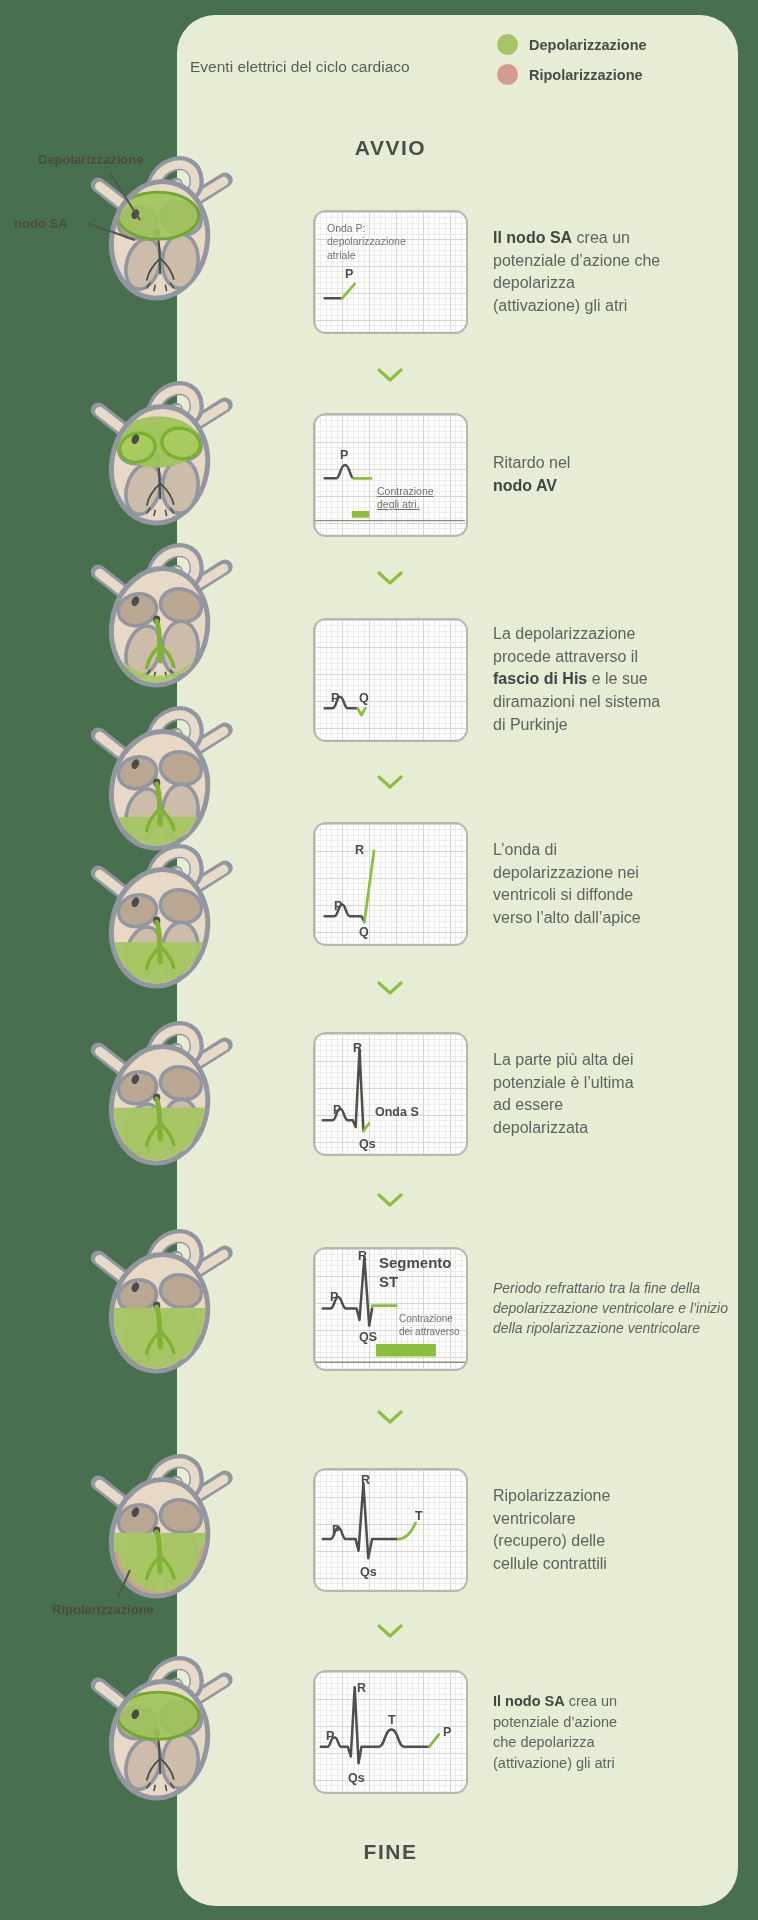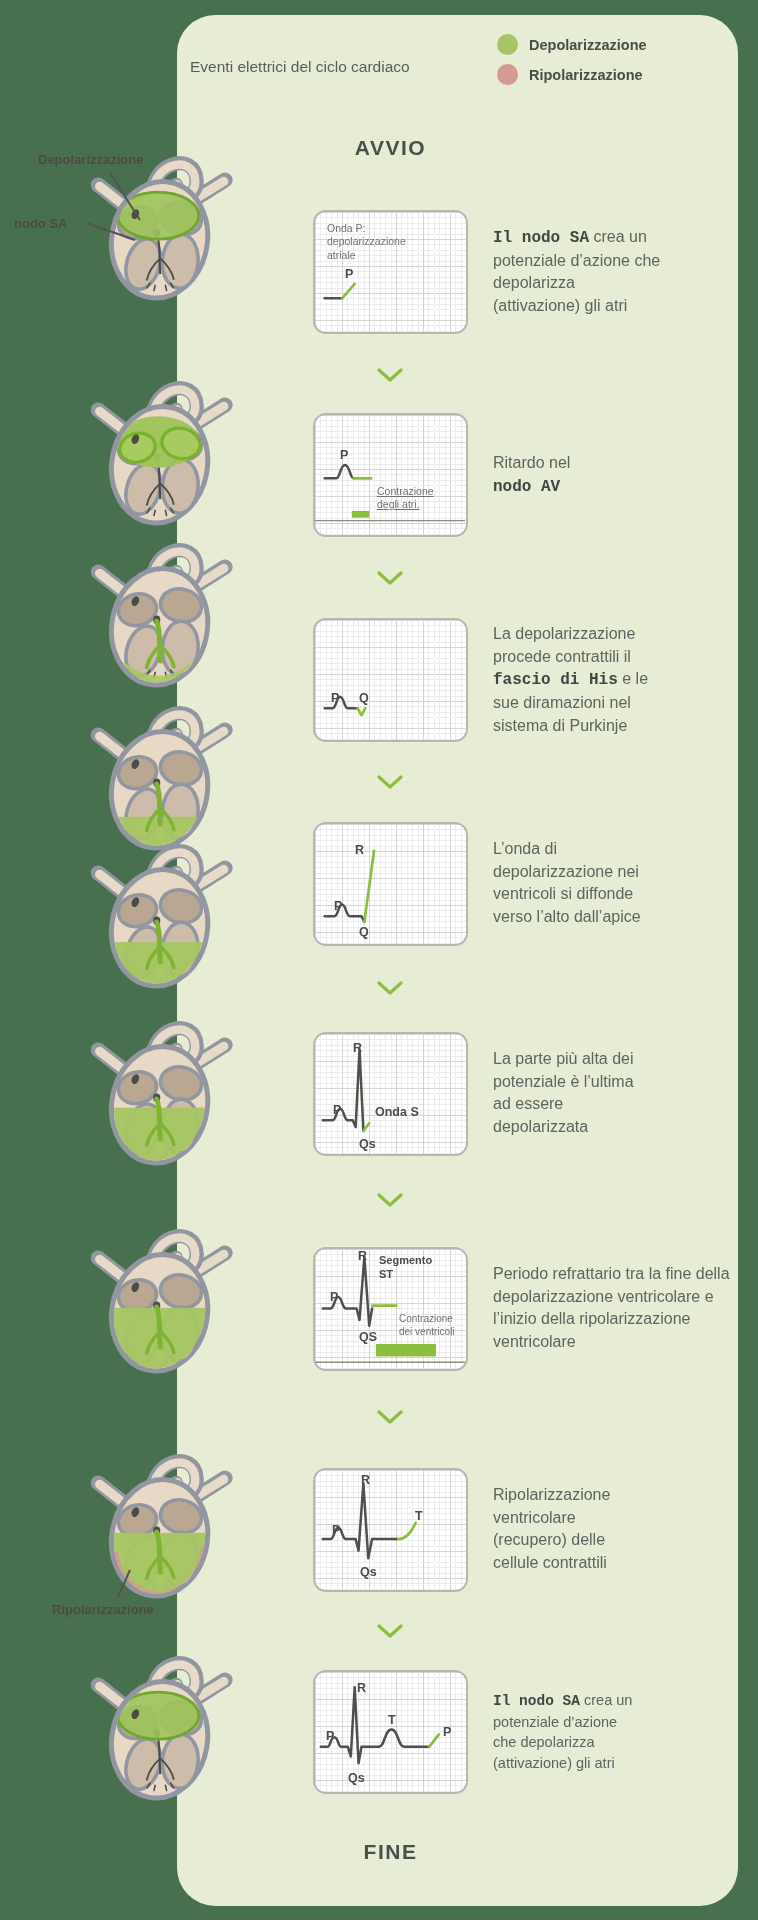--- a/index.html
+++ b/index.html
@@ -26,21 +26,21 @@
       repeating-linear-gradient(to right, #ececea 0 1px, transparent 1px 5.4px),
       repeating-linear-gradient(to bottom, #ececea 0 1px, transparent 1px 5.4px);}
   .ecgbox svg.trace{position:absolute;left:0;top:0;width:150px;height:119px;}
   .tr{stroke:#4f4f4b;stroke-width:2.6;fill:none;stroke-linecap:round;stroke-linejoin:round;}
   .tg{stroke:#8cbe3d;stroke-width:2.8;fill:none;stroke-linecap:round;stroke-linejoin:round;}
   .bar{fill:#8cbe3d;}
   .gl{stroke:#8b8e85;stroke-width:1.4;fill:none;}
   .wl{position:absolute;font-size:12.5px;font-weight:700;color:#494d49;line-height:1.1;}
   .cap{position:absolute;font-size:10.5px;color:#70746d;line-height:1.28;}
   .desc{position:absolute;left:180px;top:50%;transform:translateY(-50%);font-size:16px;line-height:1.42;color:#5d635f;}
-  .desc strong{color:#3f4643;font-family:Liberation Mono, monospace;}
+  .desc strong{color:#3f4643;}
 
   .chev{position:absolute;left:377px;width:26px;height:14px;}
 
   .heart{position:absolute;left:86px;width:150px;height:164px;}
   .ann{position:absolute;font-size:13px;font-weight:600;color:#4c4b43;}
   .leader{position:absolute;}
   .leader line{stroke:#55544e;stroke-width:2;}
 </style>
 </head>
 <body>
@@ -215,21 +215,21 @@
 
   <div class="step" style="top:618px;">
     <div class="ecgbox">
       <svg class="trace" viewBox="0 0 155 124" preserveAspectRatio="none">
         <path class="tr" d="M10,92 H18 C22,92 22,80 26,80 C30,80 30,92 34,92 H44"></path>
         <path class="tg" d="M44,92 L48,99 L52,92"></path>
       </svg>
       <span class="wl" style="left:16px;top:72px;">P</span>
       <span class="wl" style="left:44px;top:72px;">Q</span>
     </div>
-    <div class="desc" style="width:170px;"><span>La depolarizzazione procede contrattili il </span><strong>fascio di His</strong><span> e le sue diramazioni nel sistema di Purkinje</span></div>
+    <div class="desc" style="width:170px;"><span>La depolarizzazione procede attraverso il </span><strong>fascio di His</strong><span> e le sue diramazioni nel sistema di Purkinje</span></div>
   </div>
 
   <svg class="chev" style="top:775px;" viewBox="0 0 26 14">
       <polyline points="2,2 13,12 24,2" fill="none" stroke="#8cbf3e" stroke-width="3.2" stroke-linecap="round" stroke-linejoin="round"></polyline>
     </svg>
 
   <div class="step" style="top:822px;">
     <div class="ecgbox">
       <svg class="trace" viewBox="0 0 155 124" preserveAspectRatio="none">
         <path class="tr" d="M10,96 H20 C24,96 24,84 28,84 C32,84 32,96 36,96 H48 L51,102"></path>
@@ -266,26 +266,26 @@
 
   <div class="step" style="top:1247px;">
     <div class="ecgbox">
       <svg class="trace" viewBox="0 0 155 124" preserveAspectRatio="none">
         <path class="tr" d="M8,62 H16 C20,62 20,50 24,50 C28,50 28,62 32,62 H43 L46,74 L51,8 L56,80 L59,62"></path>
         <path class="tg" d="M59,59 H84"></path>
         <rect class="bar" x="63" y="99" width="62" height="13"></rect>
         <path class="gl" d="M0,118 H155"></path>
       </svg>
       <span class="wl" style="left:43px;top:1px;">R</span>
-      <div class="wl" style="left:64px;top:5px;width:70px;font-size:11px;line-height:1.25;">Segmento ST</div>
+      <div class="wl" style="left:64px;top:5px;width:70px;font-size:15px;line-height:1.25;">Segmento ST</div>
       <span class="wl" style="left:15px;top:42px;">P</span>
       <span class="wl" style="left:44px;top:82px;">QS</span>
-      <div class="cap" style="left:84px;top:64px;width:66px;font-size:10px;">Contrazione dei ventricoli</div>
-    </div>
-    <div class="desc" style="width:250px;font-size:16px;"><span>Periodo refrattario tra la fine della depolarizzazione ventricolare e l’inizio della ripolarizzazione ventricolare</span><strong></strong><span></span></div>
+      <div class="cap" style="left:84px;top:64px;width:66px;font-size:10px;">Contrazione dei attraverso</div>
+    </div>
+    <div class="desc" style="width:250px;font-size:14px;font-style:italic;"><span>Periodo refrattario tra la fine della depolarizzazione ventricolare e l’inizio della ripolarizzazione ventricolare</span><strong></strong><span></span></div>
   </div>
 
   <svg class="chev" style="top:1410px;" viewBox="0 0 26 14">
       <polyline points="2,2 13,12 24,2" fill="none" stroke="#8cbf3e" stroke-width="3.2" stroke-linecap="round" stroke-linejoin="round"></polyline>
     </svg>
 
   <div class="step" style="top:1468px;">
     <div class="ecgbox">
       <svg class="trace" viewBox="0 0 155 124" preserveAspectRatio="none">
         <path class="tr" d="M8,72 H16 C20,72 20,60 24,60 C28,60 28,72 32,72 H42 L45,84 L50,14 L55,92 L59,72 H86"></path>

